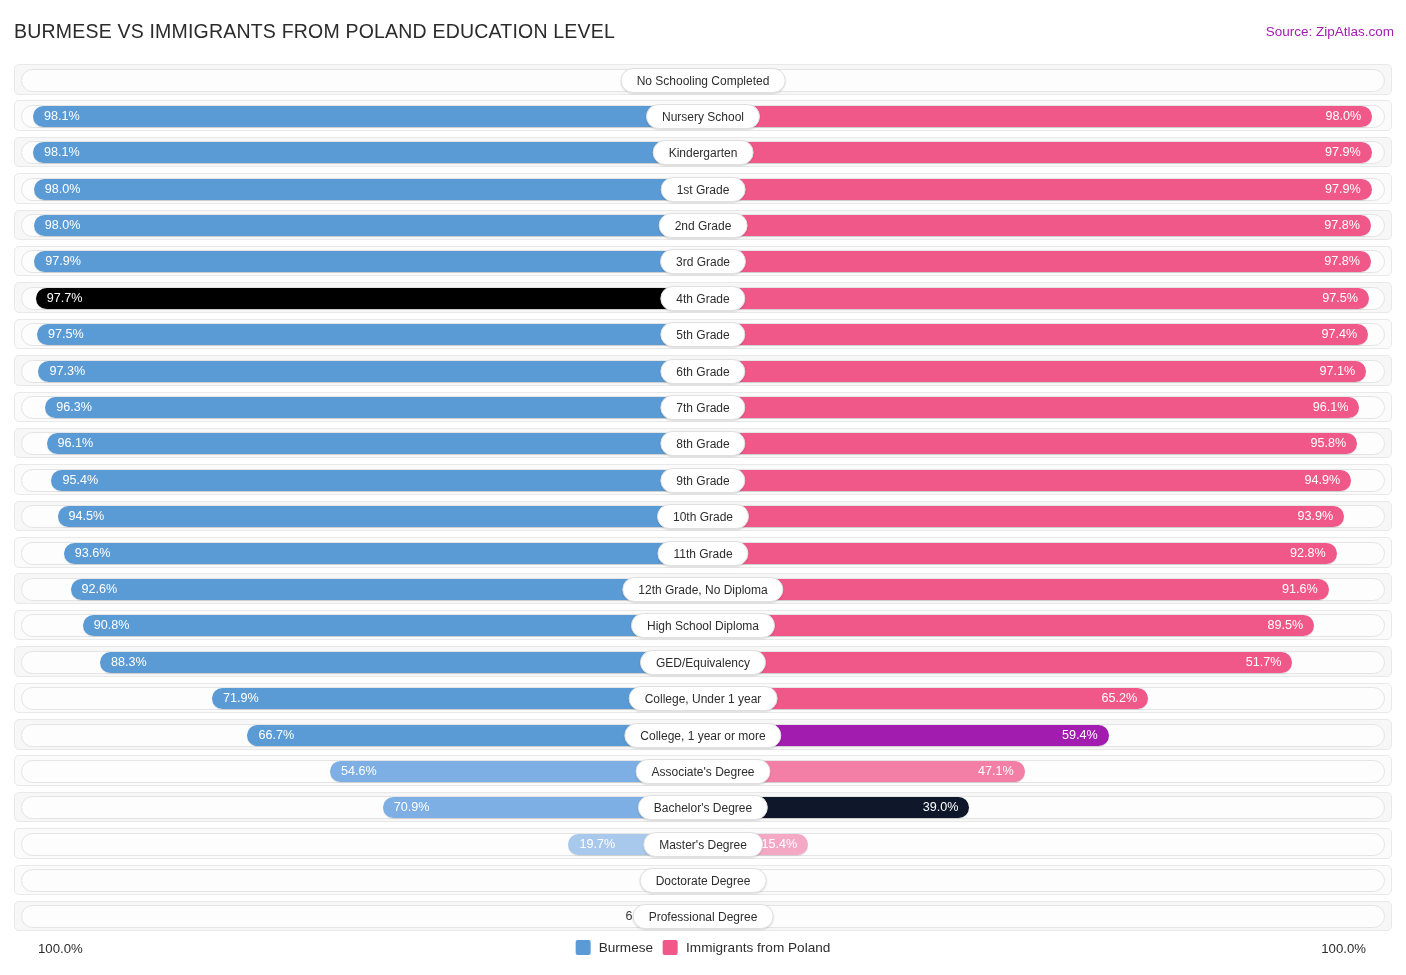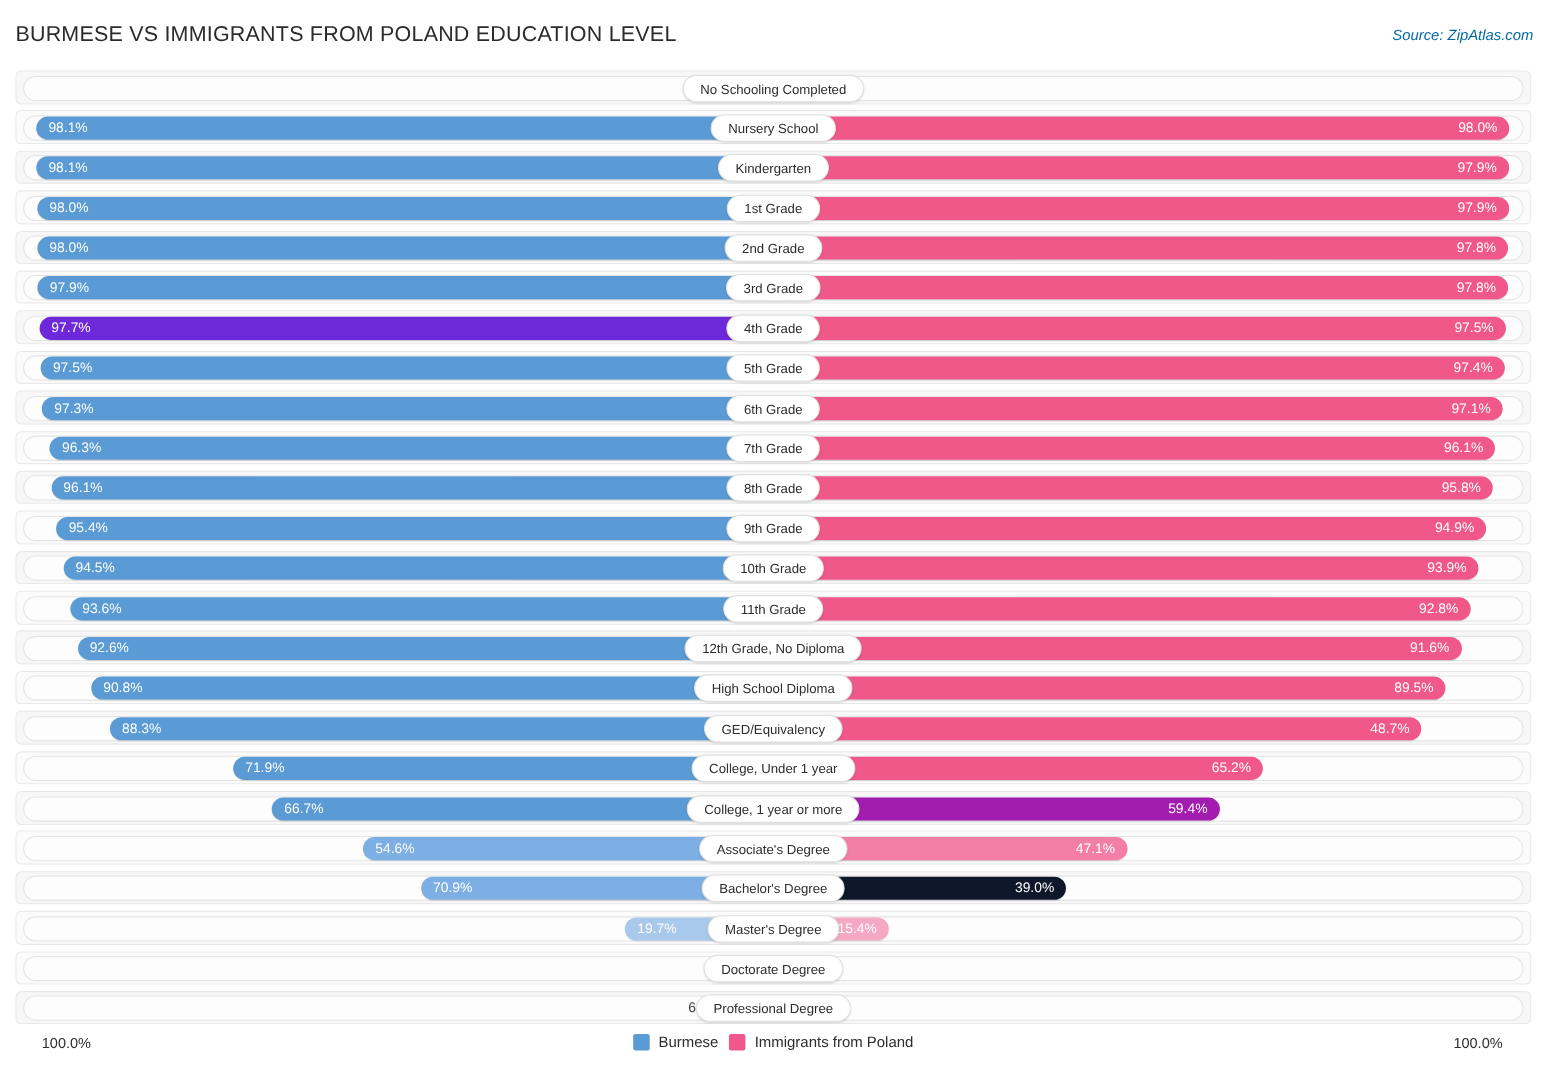--- a/index.html
+++ b/index.html
@@ -14,21 +14,21 @@
 
   
   .header { position: absolute; left: 0; top: 0; width: 1406px; height: 56px; }
   .title {
     position: absolute; left: 14px; top: 20px;
     font-size: 19.5px; color: #2b2b2b; letter-spacing: .2px;
     white-space: nowrap;
   }
   .source {
     position: absolute; right: 12px; top: 24px;
-    font-size: 13.5px; font-style: italic; color: #0369a1;
+    font-size: 13.5px; color: #a21caf;
     white-space: nowrap;
   }
 
   
   .chart { position: absolute; left: 14px; top: 64px; width: 1378px; height: 871px; }
 
   .row {
     position: relative;
     width: 1378px;
     height: 30.5px;
@@ -175,21 +175,21 @@
           <span class="val val-in-left">97.9%</span>
         </div>
         <div class="bar bar-right" style="width:668.0px;background:#F0588A">
           <span class="val val-in-right">97.8%</span>
         </div>
         <div class="pill">3rd Grade</div>
       </div>
       <div class="row">
         <div class="track track-left"></div>
         <div class="track track-right"></div>
-        <div class="bar bar-left" style="width:667.3px;background:#6d28d9">
+        <div class="bar bar-left" style="width:667.3px;background:#000000">
           <span class="val val-in-left">97.7%</span>
         </div>
         <div class="bar bar-right" style="width:665.9px;background:#F0588A">
           <span class="val val-in-right">97.5%</span>
         </div>
         <div class="pill">4th Grade</div>
       </div>
       <div class="row alt">
         <div class="track track-left"></div>
         <div class="track track-right"></div>
@@ -289,21 +289,21 @@
         </div>
         <div class="pill">High School Diploma</div>
       </div>
       <div class="row">
         <div class="track track-left"></div>
         <div class="track track-right"></div>
         <div class="bar bar-left" style="width:603.1px;background:#5B9BD5">
           <span class="val val-in-left">88.3%</span>
         </div>
         <div class="bar bar-right" style="width:589.4px;background:#F0588A">
-          <span class="val val-in-right">48.7%</span>
+          <span class="val val-in-right">51.7%</span>
         </div>
         <div class="pill">GED/Equivalency</div>
       </div>
       <div class="row alt">
         <div class="track track-left"></div>
         <div class="track track-right"></div>
         <div class="bar bar-left" style="width:491.1px;background:#5B9BD5">
           <span class="val val-in-left">71.9%</span>
         </div>
         <div class="bar bar-right" style="width:445.3px;background:#F0588A">

